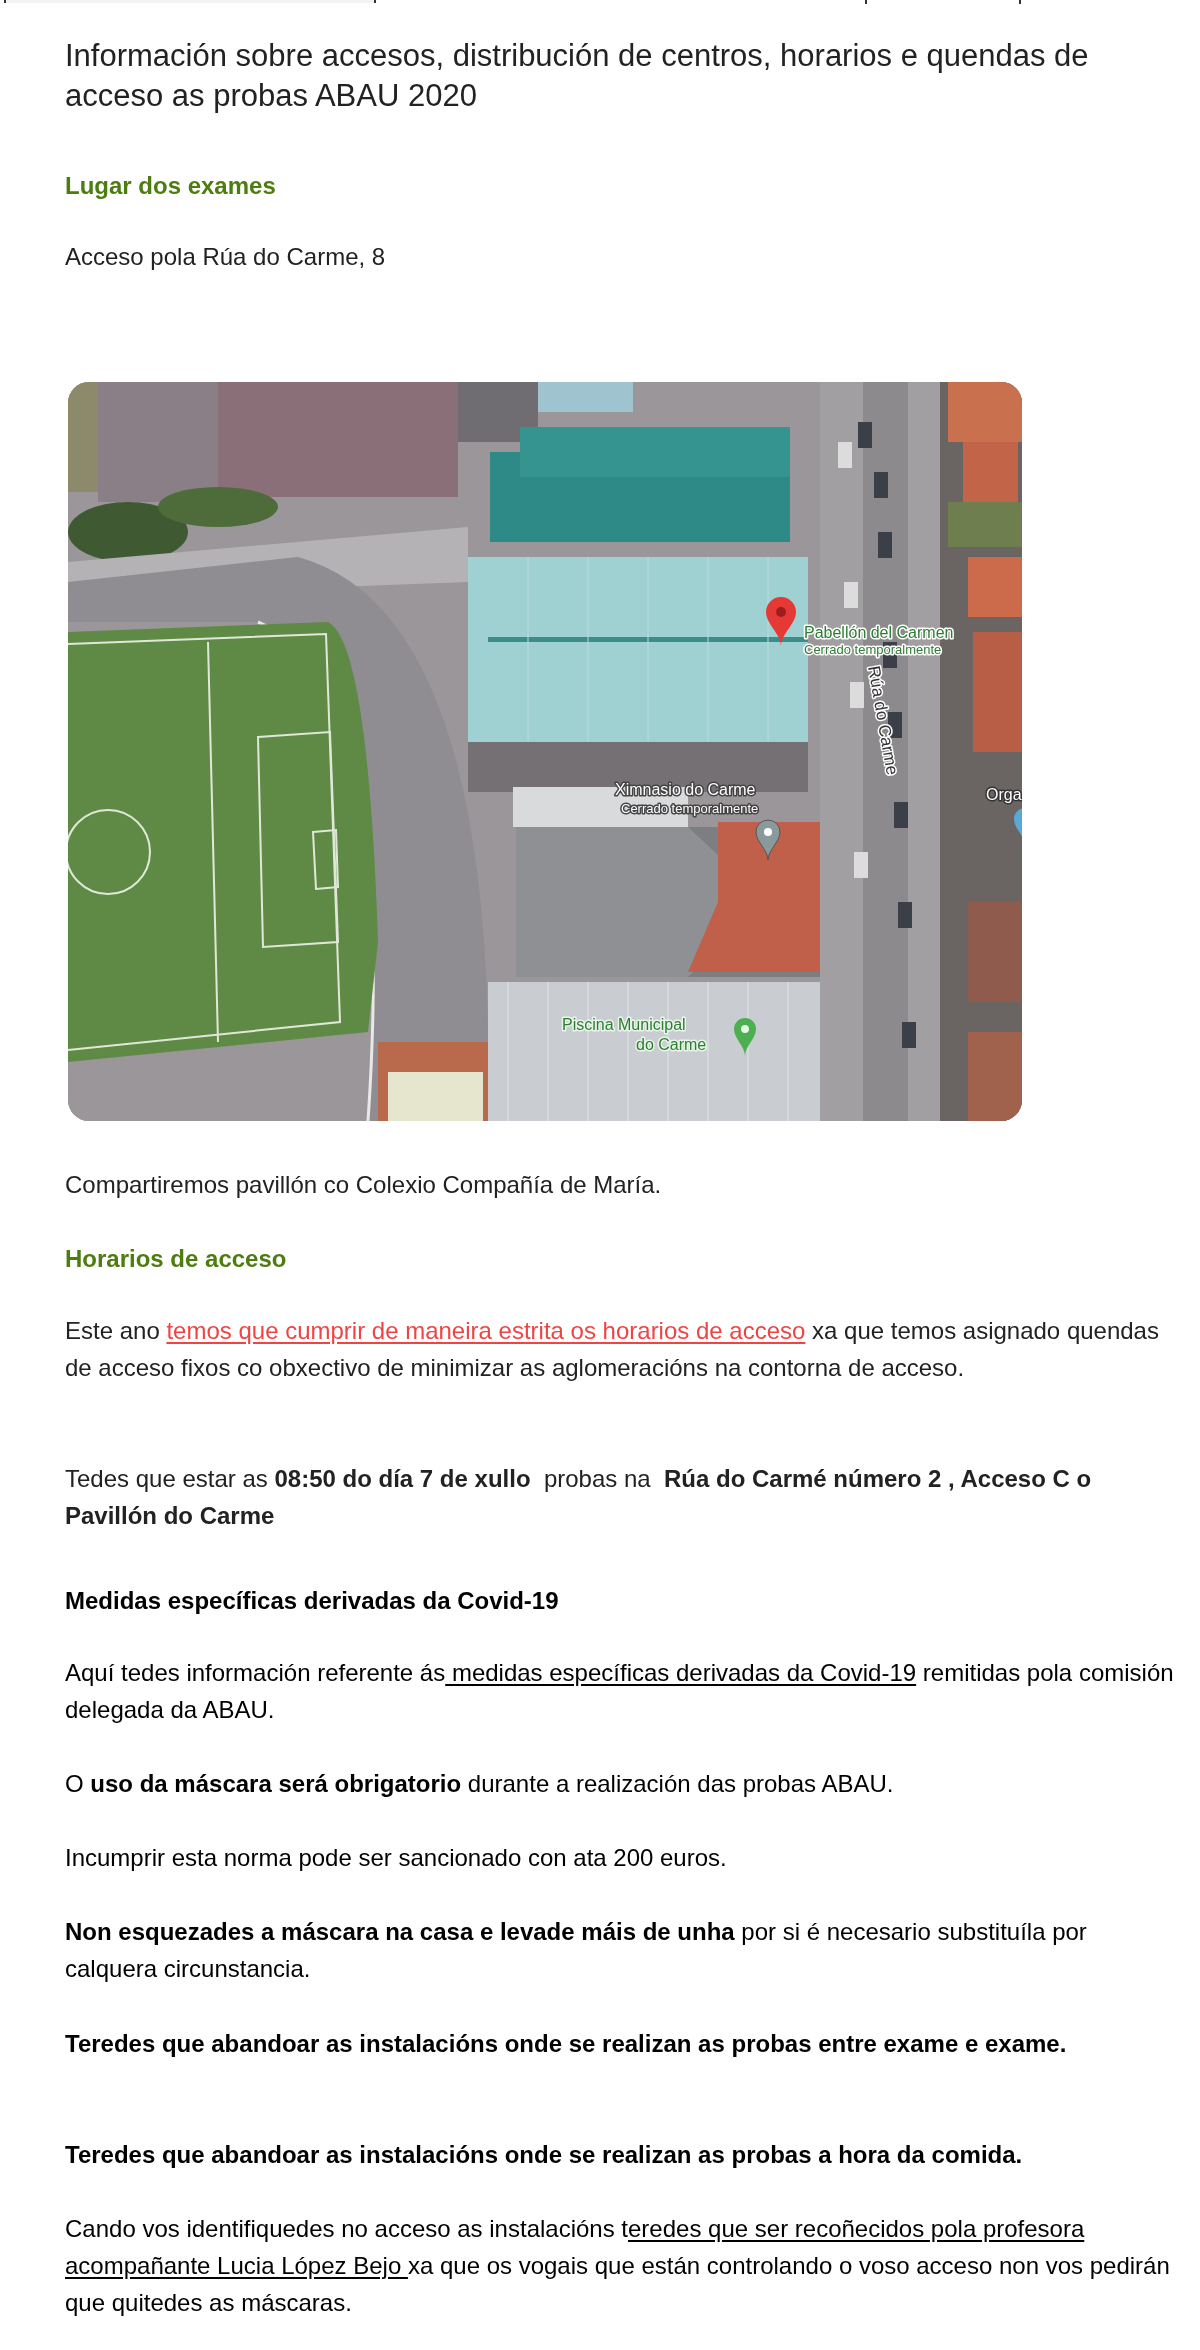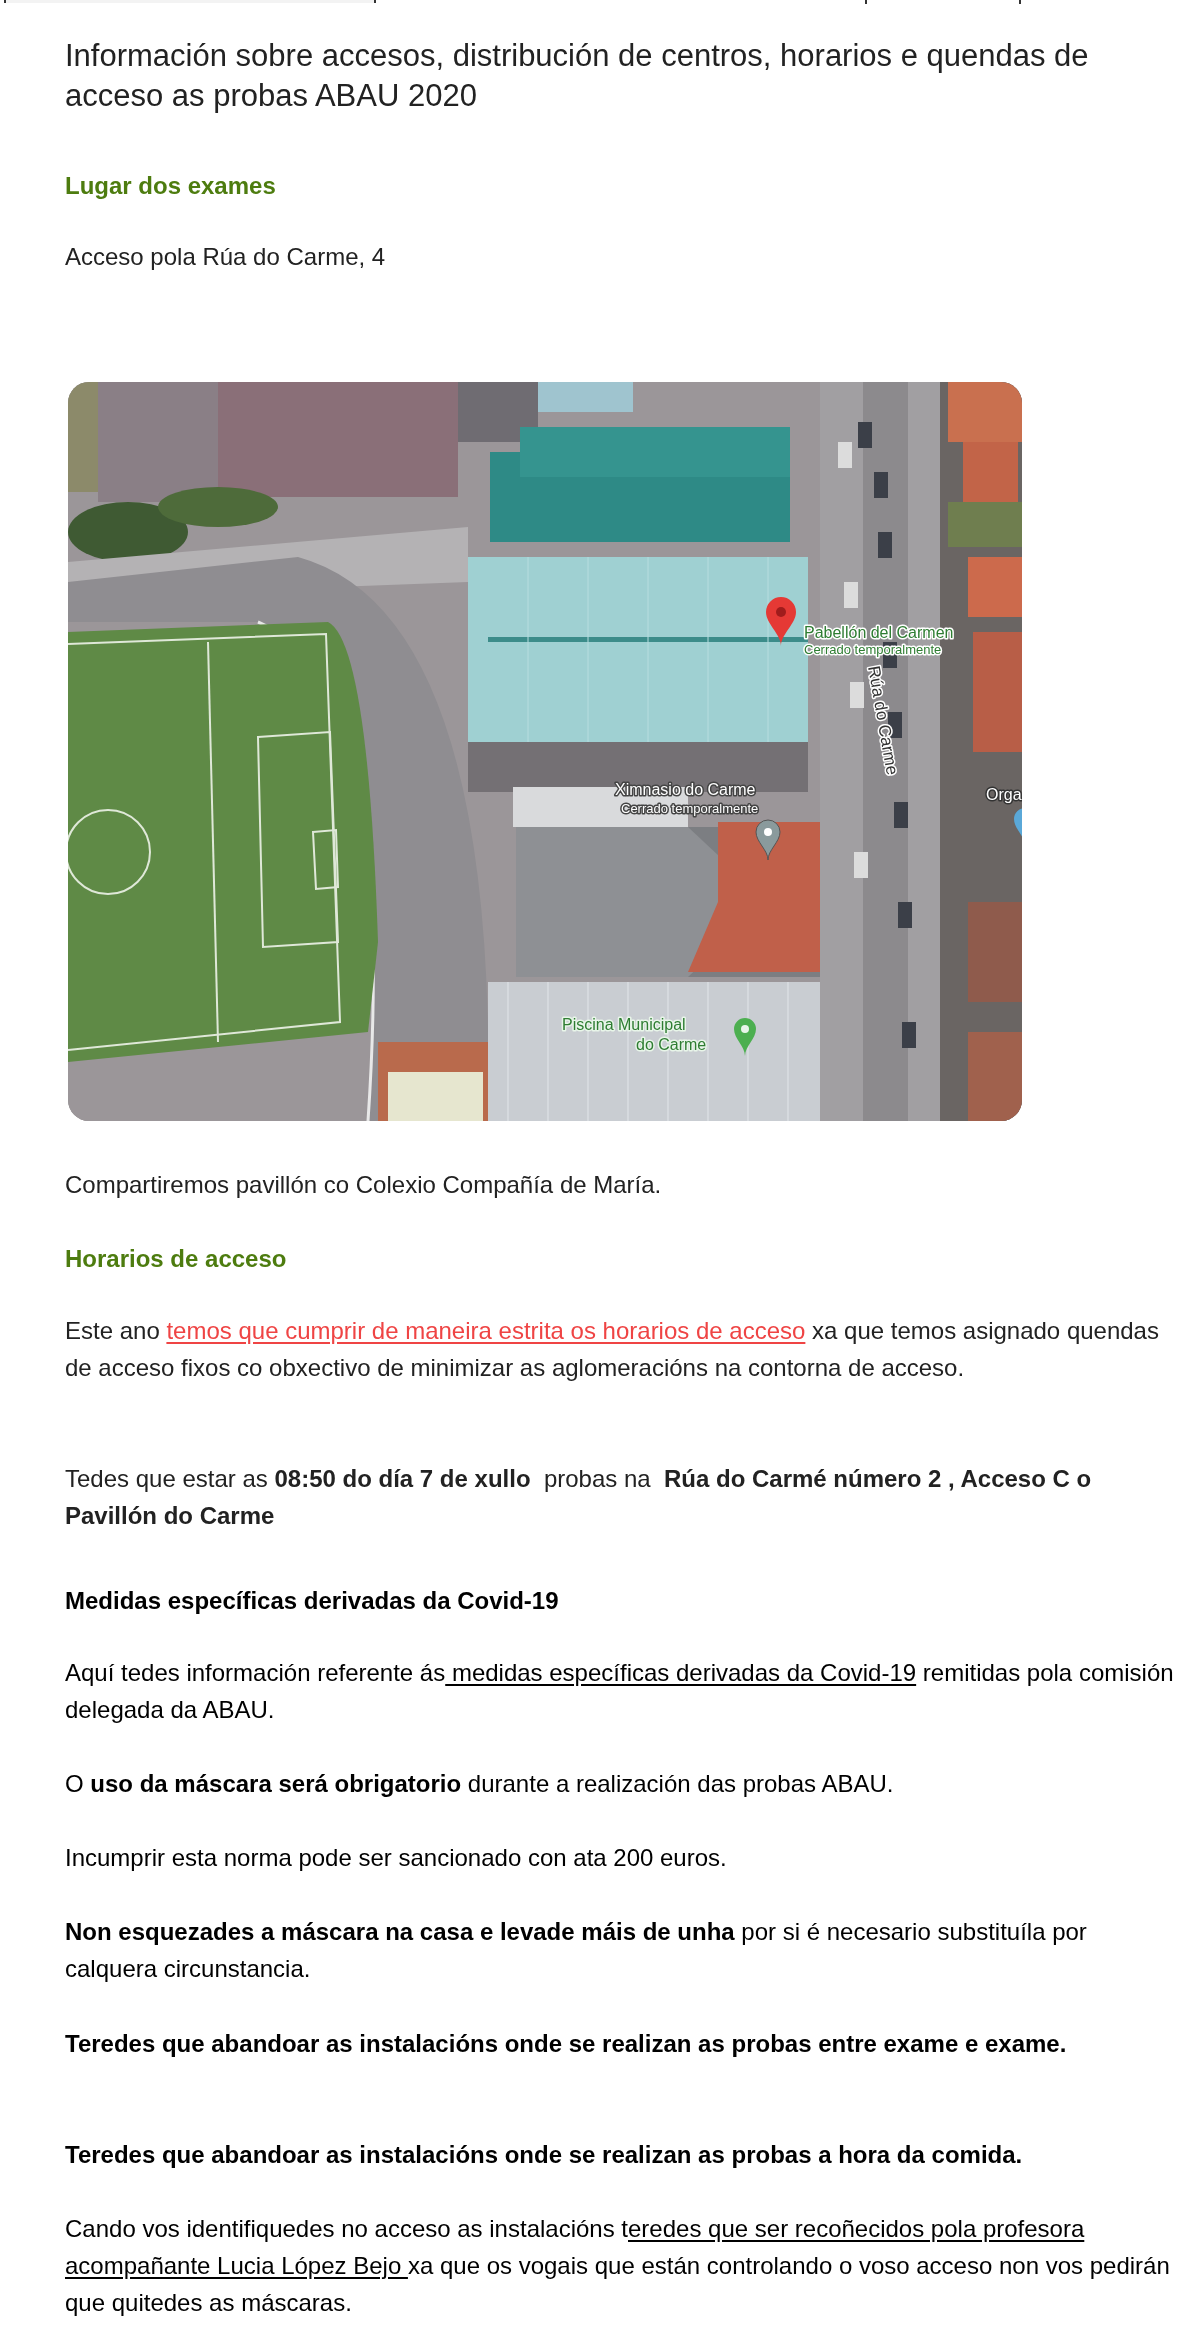--- a/index.html
+++ b/index.html
@@ -33,21 +33,21 @@
   <div class="tick" style="left:865px;"></div>
   <div class="tick" style="left:1019px;"></div>
 </div>
 
 <div class="content">
   <div class="title">Información sobre accesos, distribución de centros, horarios e quendas de acceso as probas ABAU 2020</div>
 
   <div class="h" style="top:172px;">Lugar dos exames</div>
 
   <div class="p" style="top:240px; line-height:33px;">
-    <div>Acceso pola Rúa do Carme, 4</div>
+    <div>Acceso pola Rúa do Carme, 8</div>
   </div>
 </div>
 
 <div class="map">
   <svg width="954" height="739" viewBox="0 0 954 739" xmlns="http://www.w3.org/2000/svg">
 
     <rect x="0" y="0" width="954" height="739" fill="#9b9699"></rect>
 
     <rect x="0" y="0" width="30" height="110" fill="#8c8a6a"></rect>
     <rect x="30" y="0" width="120" height="120" fill="#8a7f86"></rect>

